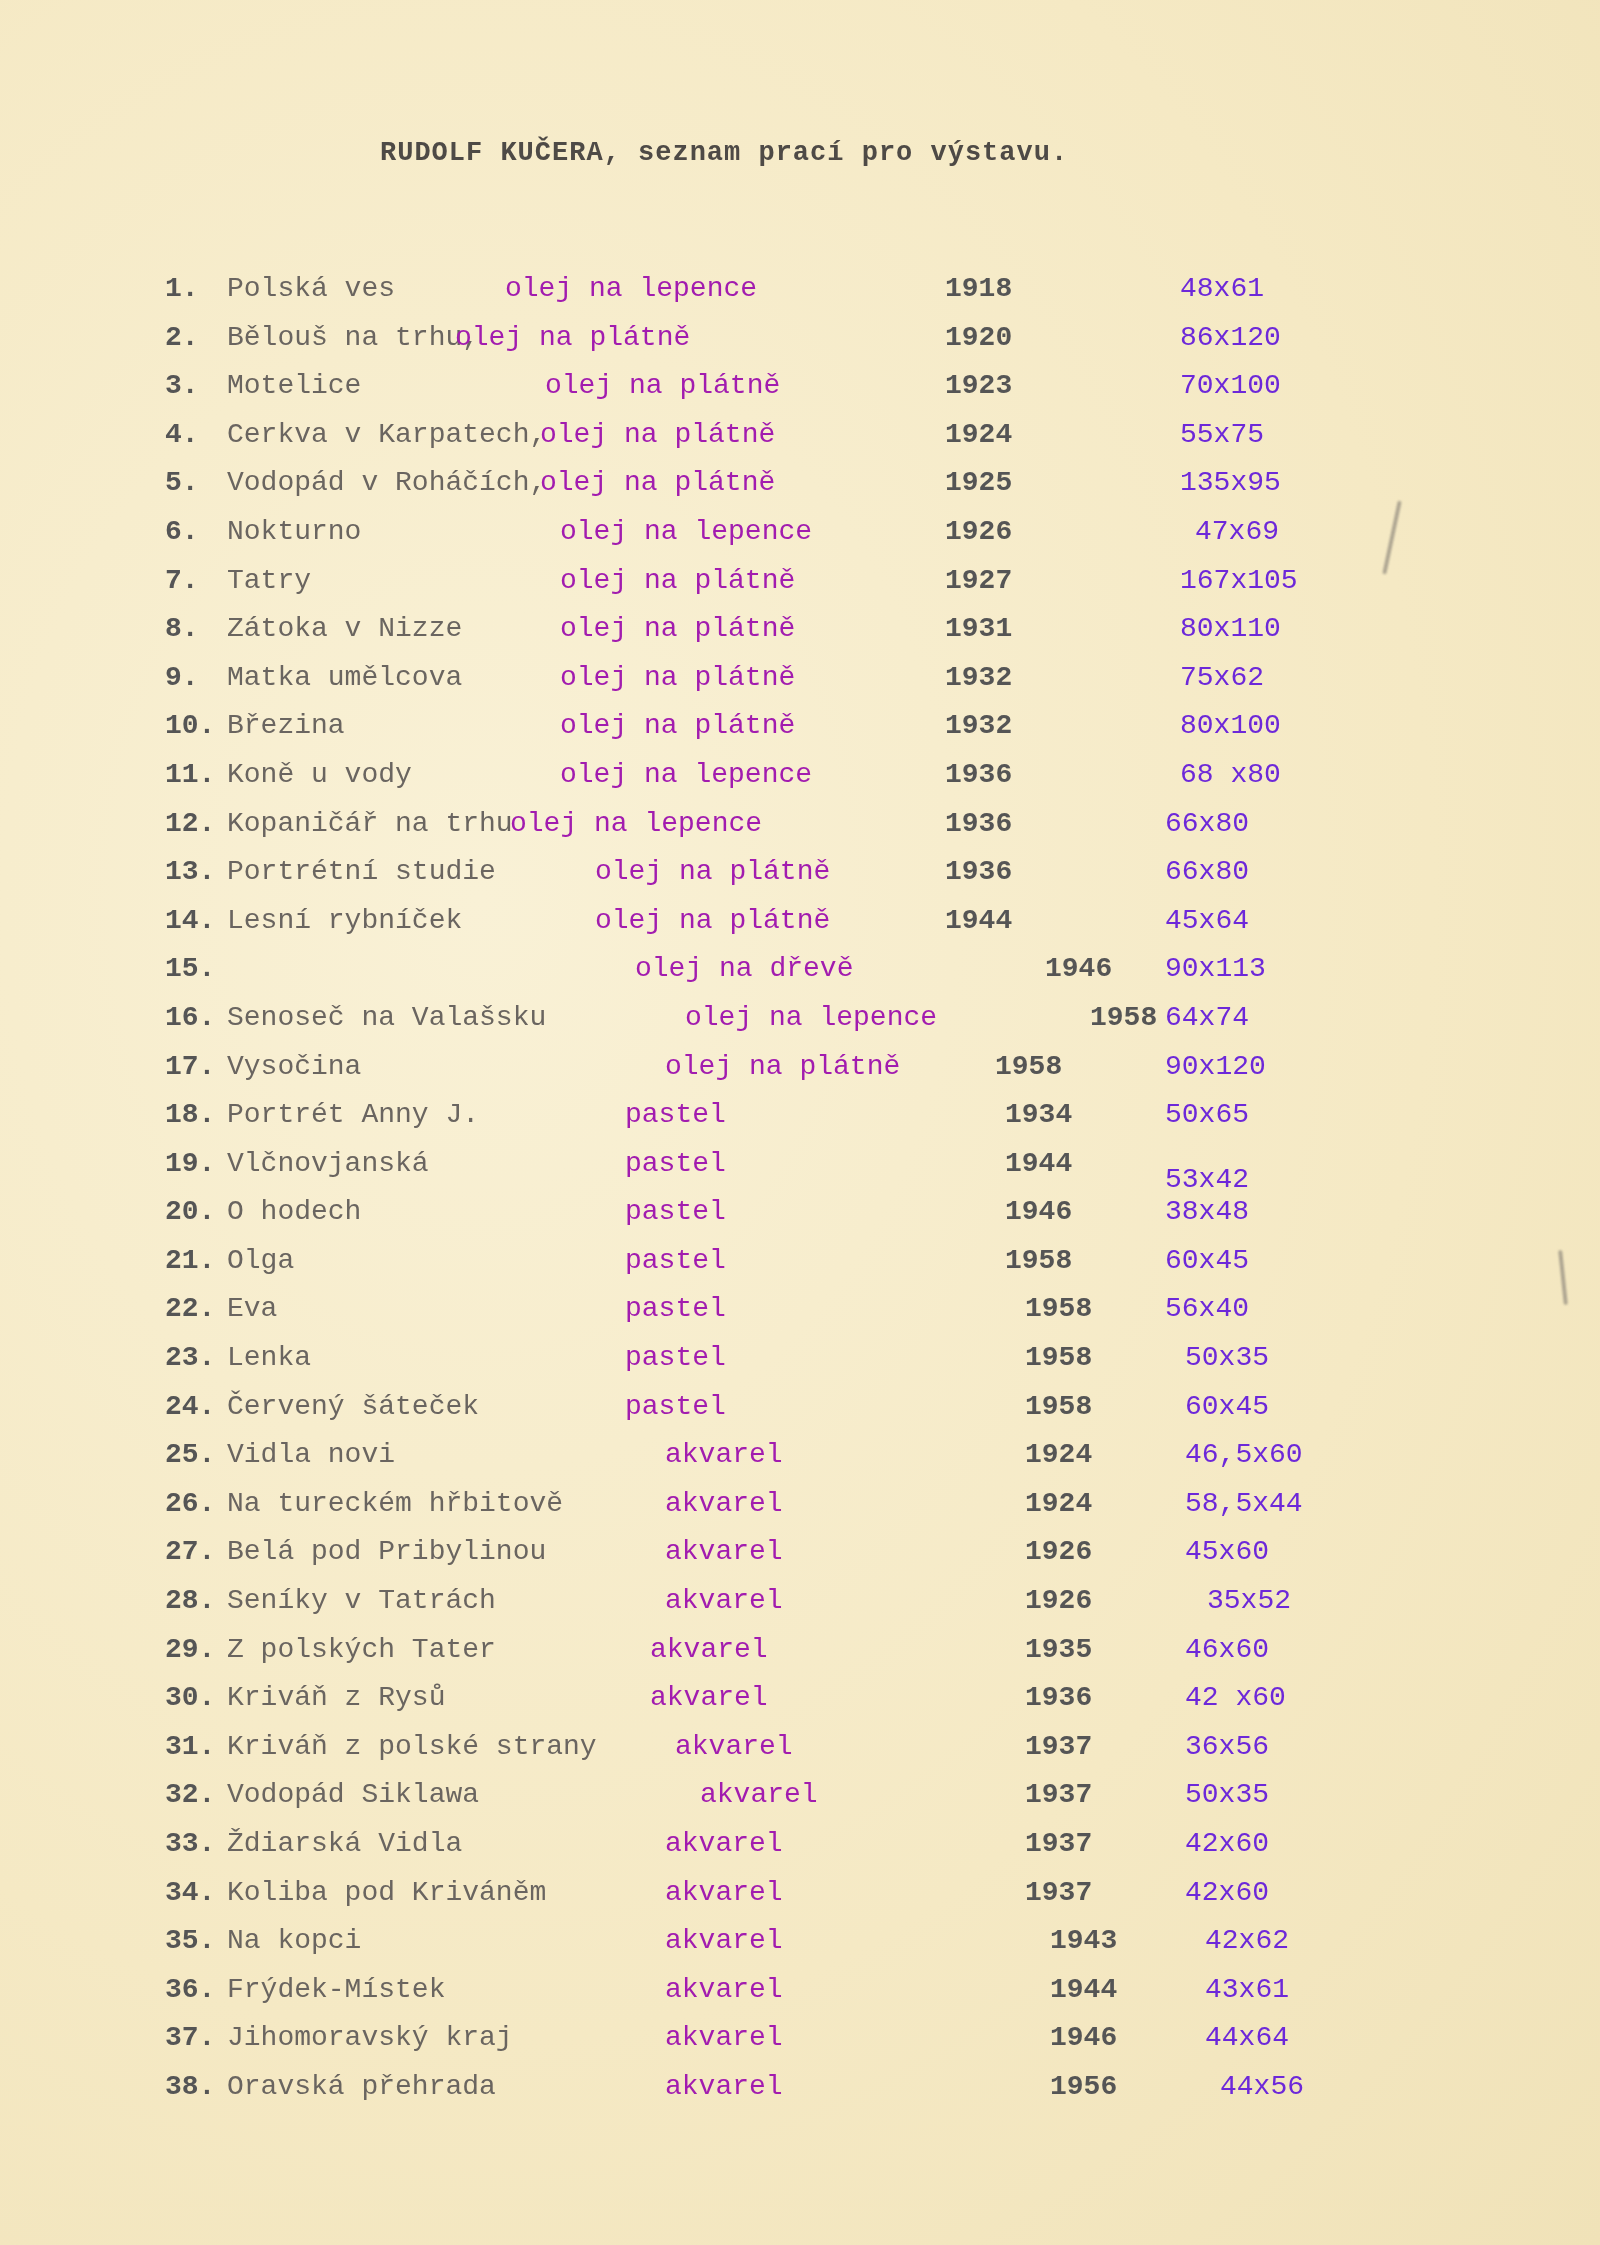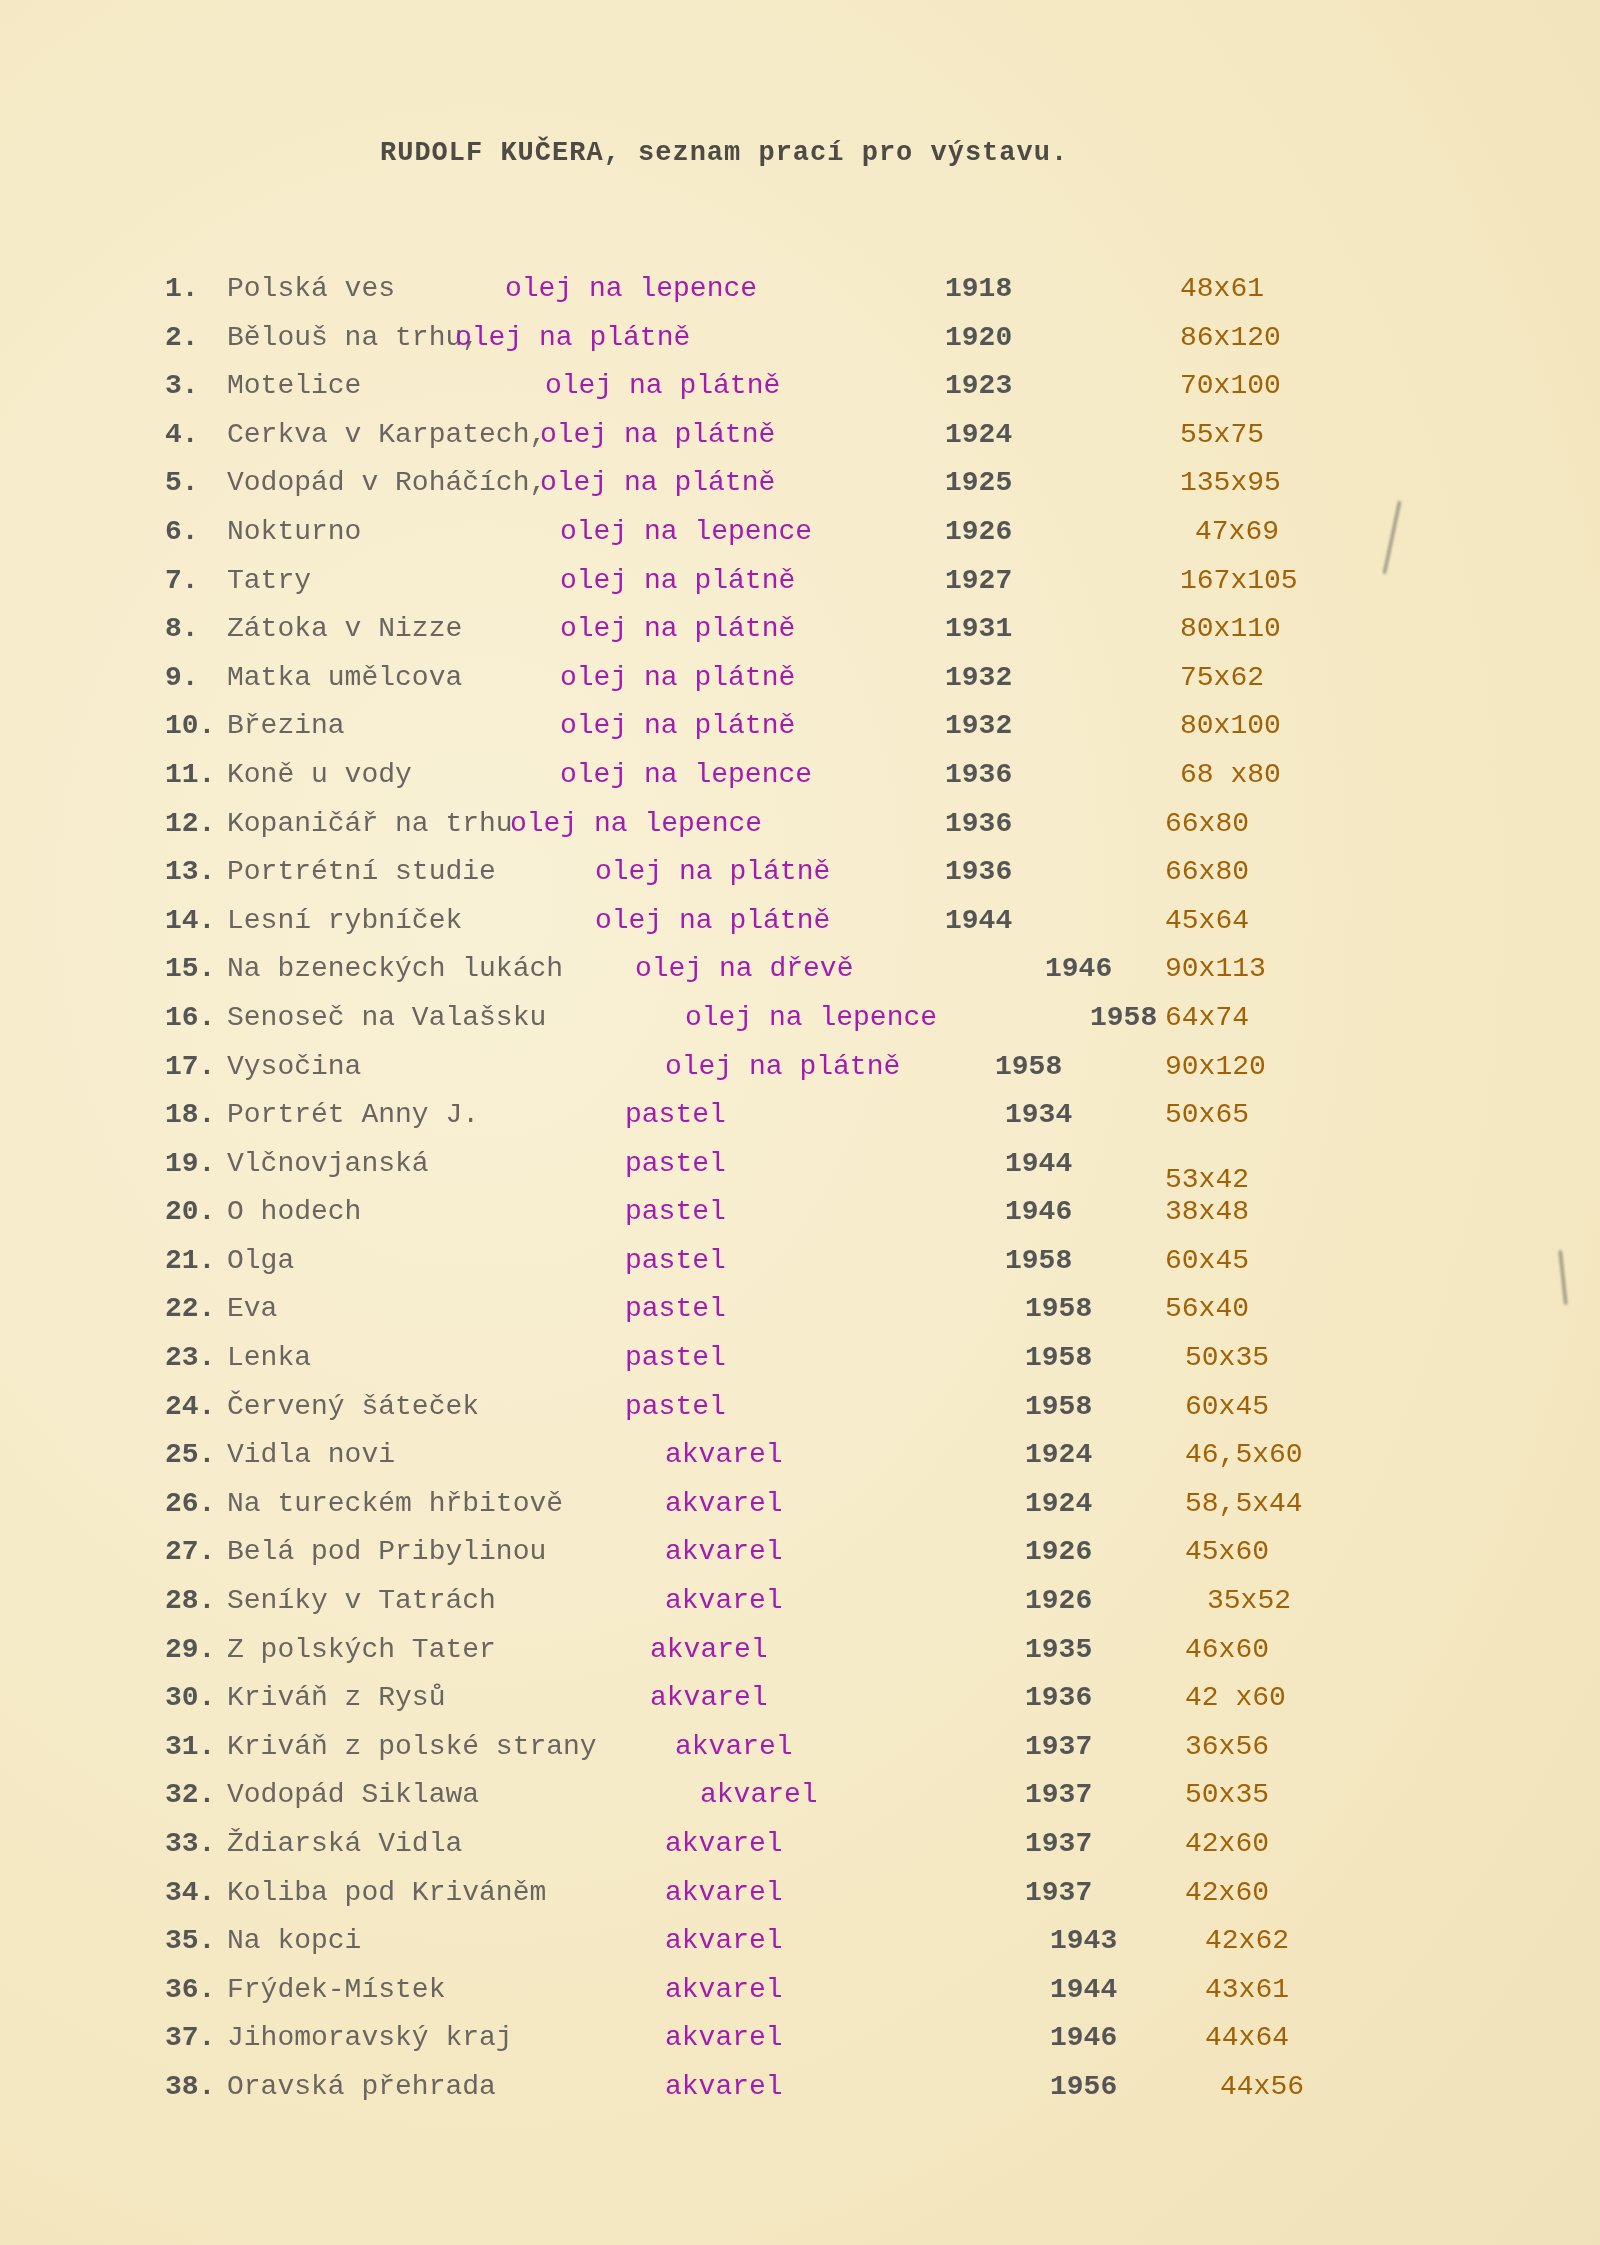--- a/index.html
+++ b/index.html
@@ -19,21 +19,21 @@
   .list { position: absolute; left: 165px; top: 265px; width: 1250px; }
   .row {
     position: relative; height: 48.6px; font-size: 28px; line-height: 48px;
     white-space: nowrap; filter: blur(0.35px);
   }
   .row span { position: absolute; top: 0; }
   .num { left: 0; font-weight: bold; color: #555; }
   .ttl { left: 62px; color: #6a6560; }
   .tech { color: #a21caf; }
   .yr { color: #555; font-weight: bold; }
-  .dim { color: #a16207; }
+  .dim { color: #6d28d9; }
   .mark {
     position: absolute; width: 4px; background: #8a8378; border-radius: 2px;
     opacity: 0.65; filter: blur(1px);
   }
 </style>
 </head>
 <body>
 
 <div class="title">RUDOLF KUČERA, seznam prací pro výstavu.</div>
 
@@ -131,21 +131,20 @@
     </div>
     <div class="row">
       <span class="num">14.</span>
       <span class="ttl">Lesní rybníček</span>
       <span class="tech" style="left: 430px;">olej na plátně</span>
       <span class="yr" style="left: 780px;">1944</span>
       <span class="dim" style="left: 1000px;">45x64</span>
     </div>
     <div class="row">
       <span class="num">15.</span>
-      <span class="ttl">Na bzeneckých lukách</span>
       <span class="tech" style="left: 470px;">olej na dřevě</span>
       <span class="yr" style="left: 880px;">1946</span>
       <span class="dim" style="left: 1000px;">90x113</span>
     </div>
     <div class="row">
       <span class="num">16.</span>
       <span class="ttl">Senoseč na Valašsku</span>
       <span class="tech" style="left: 520px;">olej na lepence</span>
       <span class="yr" style="left: 925px;">1958</span>
       <span class="dim" style="left: 1000px;">64x74</span>

